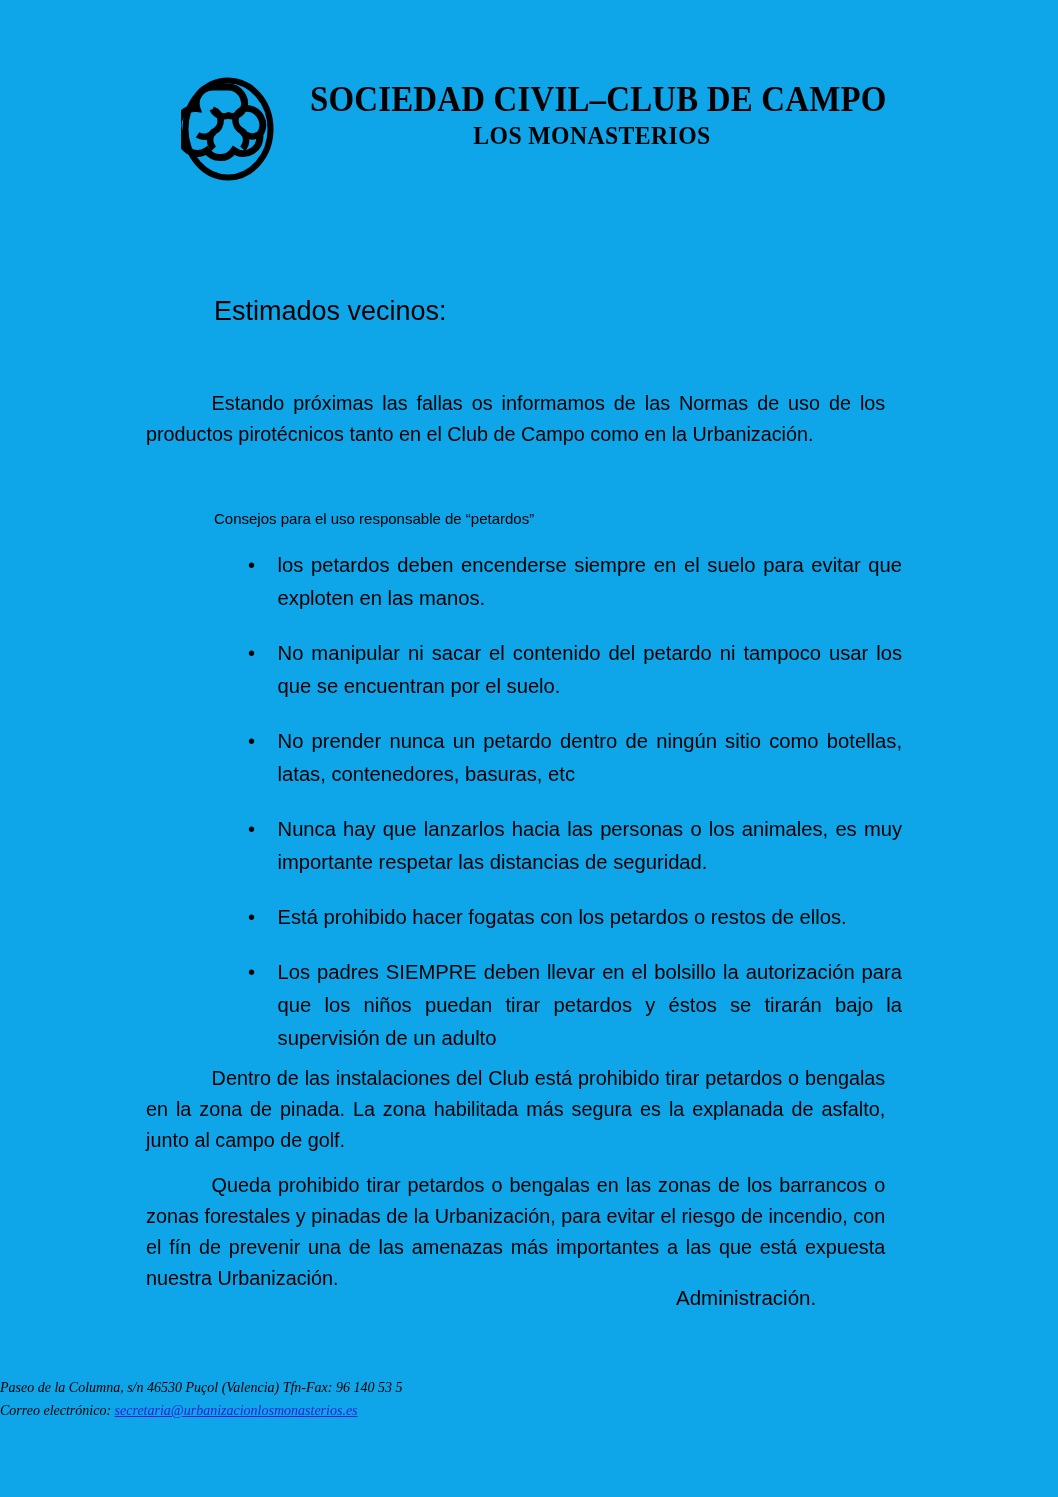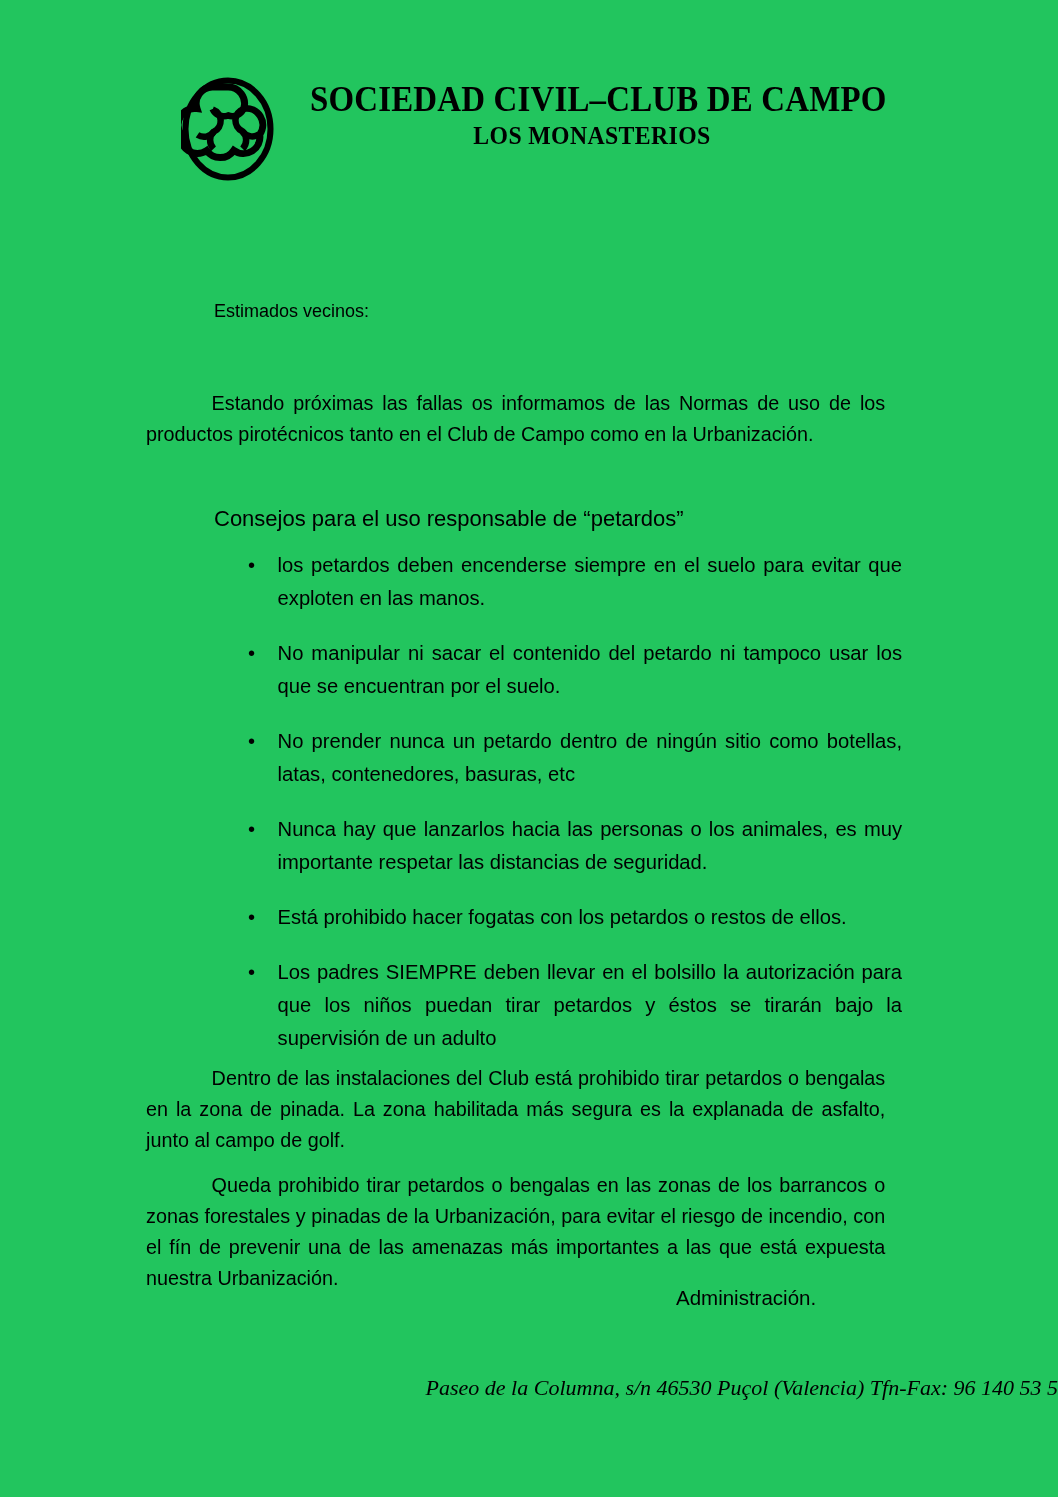--- a/index.html
+++ b/index.html
@@ -5,21 +5,21 @@
 <style>
   html, body {
     margin: 0;
     padding: 0;
     background: #ffffff;
   }
   .page {
     position: relative;
     width: 1058px;
     height: 1497px;
-    background: #22c55e;
+    background: #0ea5e9;
     overflow: hidden;
     font-family: "Liberation Sans", sans-serif;
     color: #000000;
     box-sizing: border-box;
   }
 
   
   .letterhead {
     position: absolute;
     left: 0;
@@ -74,26 +74,26 @@
   .para {
     font-size: 20.5px;
     line-height: 31px;
     text-align: justify;
     margin: 0;
     transform: scaleX(0.965);
     transform-origin: left top;
   }
   .para.indent { text-indent: 68px; }
   .salutation {
-    font-size: 18px;
+    font-size: 27px;
     line-height: 31px;
     margin: 0 0 0 68px;
   }
   .subhead {
-    font-size: 22px;
+    font-size: 15px;
     line-height: 31px;
     margin: 0 0 0 68px;
   }
   .spacer-lg { height: 60px; }
   .spacer-md { height: 54px; }
 
   
   .bullets {
     list-style: none;
     margin: 14px 0 0 0;
@@ -131,24 +131,24 @@
     font-size: 20.5px;
     line-height: 28px;
   }
 
   
   .footer {
     position: absolute;
     left: 0;
     top: 1376px;
     width: 100%;
-    text-align: right;
+    text-align: left;
     font-family: "Liberation Serif", "DejaVu Serif", serif;
     font-style: italic;
-    font-size: 22px;
+    font-size: 14px;
     line-height: 23px;
     color: #000000;
   }
   .footer .line { white-space: nowrap; }
   .footer a.mail {
     color: #2b20d8;
     text-decoration: underline;
     font-style: italic;
   }
 </style>
@@ -234,15 +234,18 @@
     <div class="closing">
       <p class="para indent">Dentro de las instalaciones del Club está prohibido tirar petardos o bengalas en la zona de pinada. La zona habilitada más segura es la explanada de asfalto, junto al campo de golf.</p>
       <p class="para indent">Queda prohibido tirar petardos o bengalas en las zonas de los barrancos o zonas forestales y pinadas de la Urbanización, para evitar el riesgo de incendio, con el fín de prevenir una de las amenazas más importantes a las que está expuesta nuestra Urbanización.</p>
     </div>
   </div>
 
   <div class="signature">Administración.</div>
 
   <div class="footer">
     <div class="line">Paseo de la Columna, s/n  46530 Puçol (Valencia)  Tfn-Fax: 96 140 53 5</div>
+    <div class="line">
+      <span>Correo electrónico: </span><a class="mail" href="#" style="color: rgb(43, 32, 216);">secretaria@urbanizacionlosmonasterios.es</a>
+    </div>
   </div>
 
 </div>
 
 </body></html>

